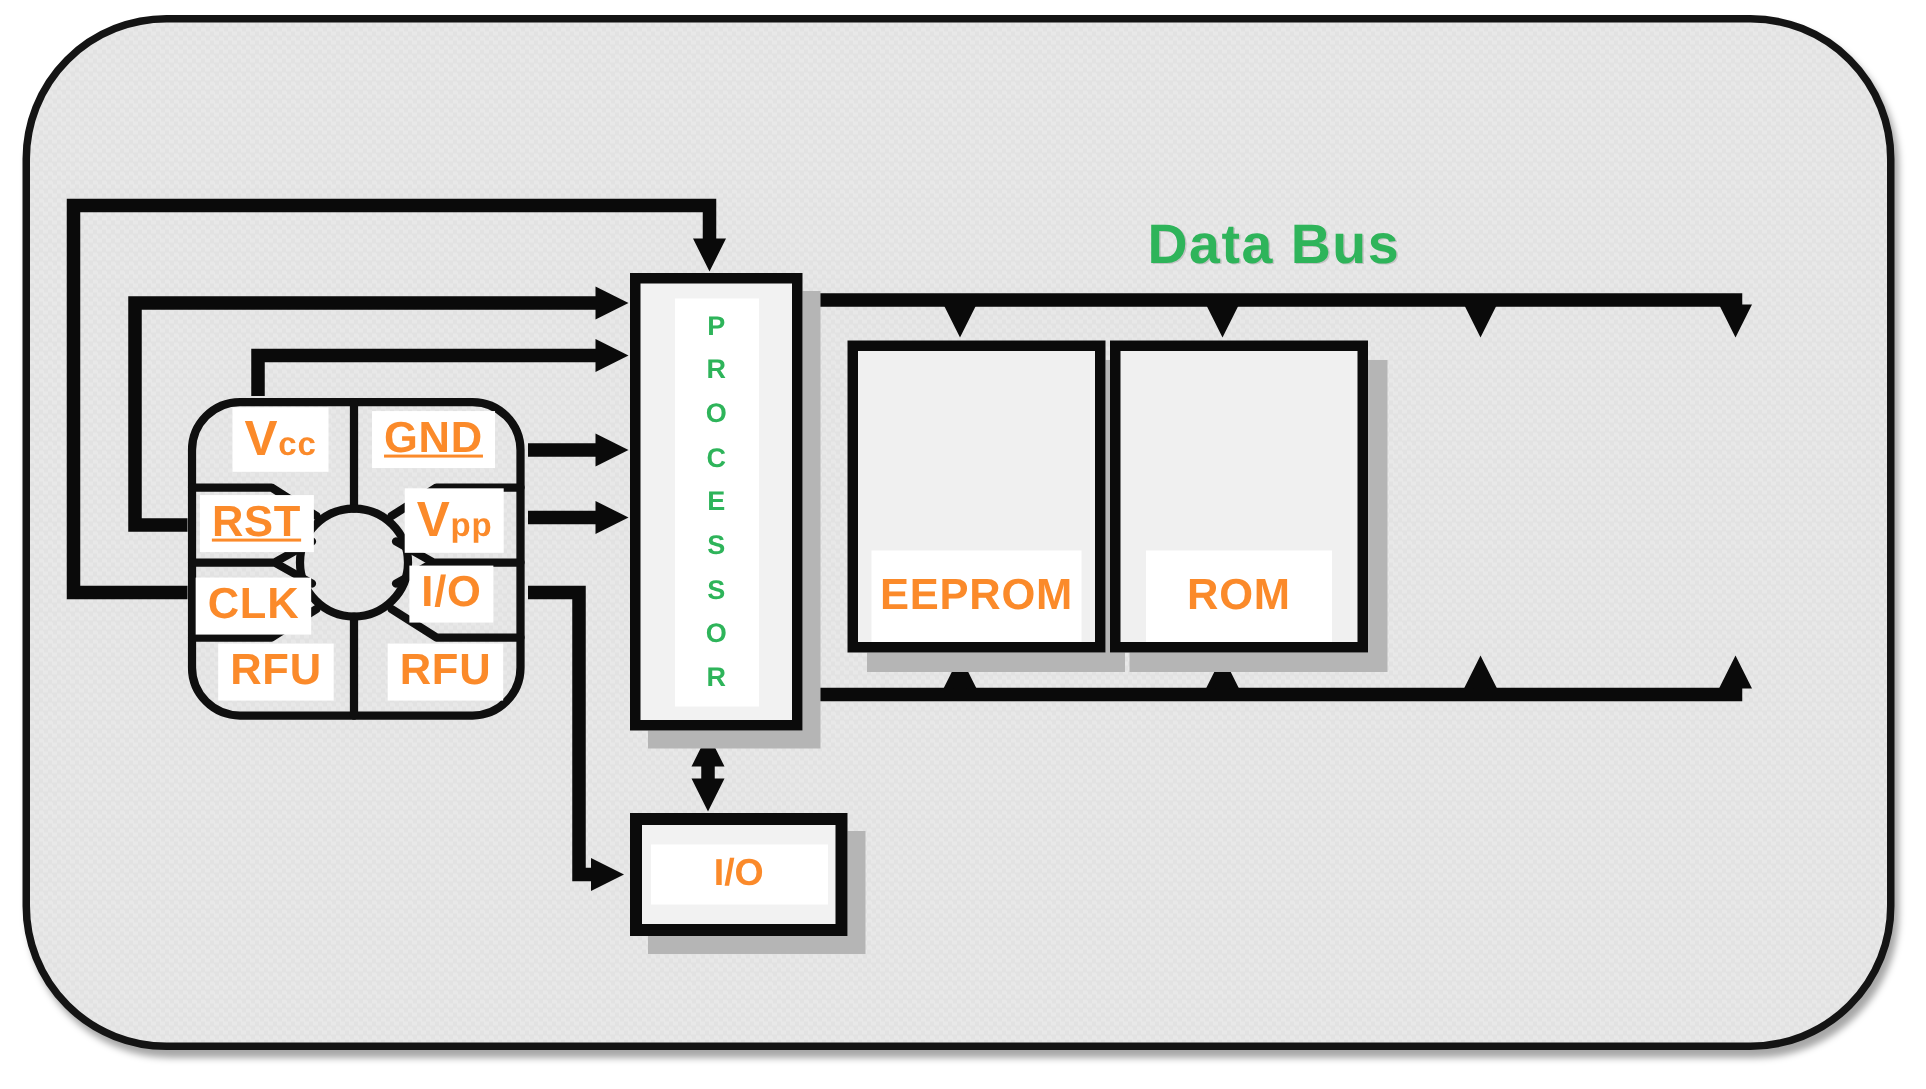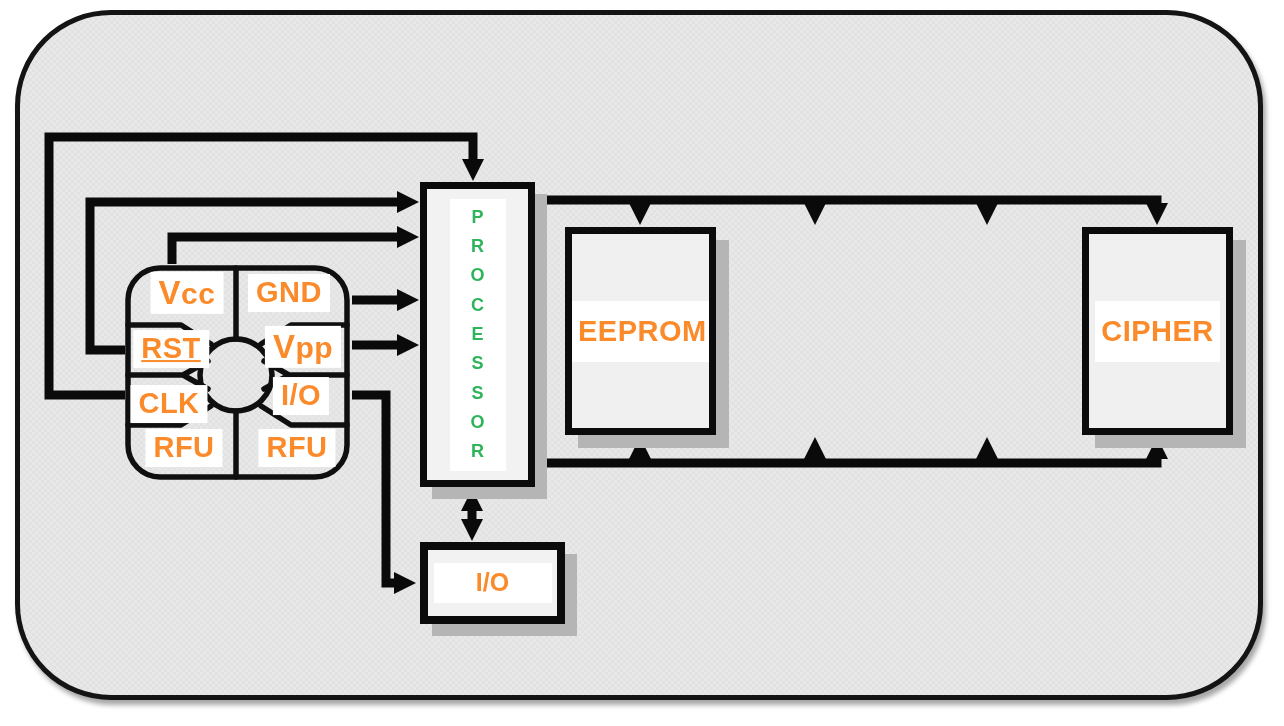--- a/index.html
+++ b/index.html
@@ -24,39 +24,39 @@
   
   svg.card{position:absolute;left:125px;top:265px;}
   .card-line{stroke:#0f0f0f;stroke-width:5.5;fill:none;stroke-linejoin:round;stroke-linecap:round;}
   .pad-label{
     position:absolute;transform:translate(-50%,-50%);
     background:#ffffff;color:var(--accent_orange,#fb8a2a);
     font-weight:bold;font-size:29px;line-height:1.1;
     padding:3px 8px;white-space:nowrap;letter-spacing:0.5px;
   }
   .pad-label .main-big{font-size:33px;}
-  .pad-label .sub{font-size:30px;}
+  .pad-label .sub{font-size:22px;}
   
   .processor{
     position:absolute;left:420px;top:182px;width:115px;height:305px;
     box-sizing:border-box;border:7px solid #0b0b0b;background:#f2f2f2;
     box-shadow:12px 12px 0 #b5b5b5;
     display:flex;align-items:center;justify-content:center;
   }
   .proc-strip{
     width:56px;height:272px;background:#ffffff;
     display:flex;flex-direction:column;align-items:center;justify-content:space-evenly;
     color:var(--accent_green,#2eb45a);font-weight:bold;font-size:18px;
   }
   
   .block{
-    position:absolute;top:227px;width:151px;height:208px;
+    position:absolute;top:227px;width:172px;height:208px;
     box-sizing:border-box;border:7px solid #0b0b0b;background:#f0f0f0;
     box-shadow:13px 13px 0 #b5b5b5;
-    display:flex;align-items:center;justify-content:center;
+    display:flex;align-items:flex-end;justify-content:center;
   }
   .block-label{
     background:#ffffff;min-width:112px;text-align:center;
     padding:14px 6px;font-weight:bold;font-size:29px;
     color:var(--accent_orange,#fb8a2a);letter-spacing:0.5px;
   }
   
   .io-system{
     position:absolute;left:420px;top:542px;width:145px;height:82px;
     box-sizing:border-box;border:8px solid #0b0b0b;background:#f2f2f2;
@@ -129,21 +129,21 @@
     <circle class="card-line" cx="111" cy="110" r="36"></circle>
     <path class="card-line" d="M3,60 H56 L86,79"></path>
     <path class="card-line" d="M222,60 H166 L136,79"></path>
     <path class="card-line" d="M3,110 H58 M58,110 L83,96 M58,110 L83,124"></path>
     <path class="card-line" d="M222,110 H164 M164,110 L139,96 M164,110 L139,124"></path>
     <path class="card-line" d="M3,160 H56 L86,141"></path>
     <path class="card-line" d="M222,160 H166 L136,141"></path>
   </svg>
 
   <div class="pad-label" style="left:187px;top:293px;"><span class="main-big">V</span><span class="sub">cc</span></div>
-  <div class="pad-label" style="left:289px;top:293px;"><span>GND</span></div>
+  <div class="pad-label" style="left:289px;top:293px;text-decoration:underline;"><span>GND</span></div>
   <div class="pad-label" style="left:171px;top:349px;text-decoration:underline;"><span>RST</span></div>
   <div class="pad-label" style="left:303px;top:347px;"><span class="main-big">V</span><span class="sub">pp</span></div>
   <div class="pad-label" style="left:169px;top:404px;"><span>CLK</span></div>
   <div class="pad-label" style="left:301px;top:396px;"><span>I/O</span></div>
   <div class="pad-label" style="left:184px;top:448px;"><span>RFU</span></div>
   <div class="pad-label" style="left:297px;top:448px;"><span>RFU</span></div>
 
   <div class="processor">
     <div class="proc-strip">
         <div>P</div>
@@ -154,24 +154,25 @@
         <div>S</div>
         <div>S</div>
         <div>O</div>
         <div>R</div>
       </div>
   </div>
 
   <div class="block" style="left:565px;">
     <div class="block-label">EEPROM</div>
   </div>
-  <div class="block" style="left:1082px;">
-    <div class="block-label">CIPHER</div>
+  <div class="block" style="left:740px;">
+    <div class="block-label">ROM</div>
   </div>
 
   <div class="io-system">
     <div class="io-inner">
       <div>I/O</div>
     </div>
   </div>
 
+  <div class="bus-label data">Data Bus</div>
 
 </div>
 
 </body></html>

